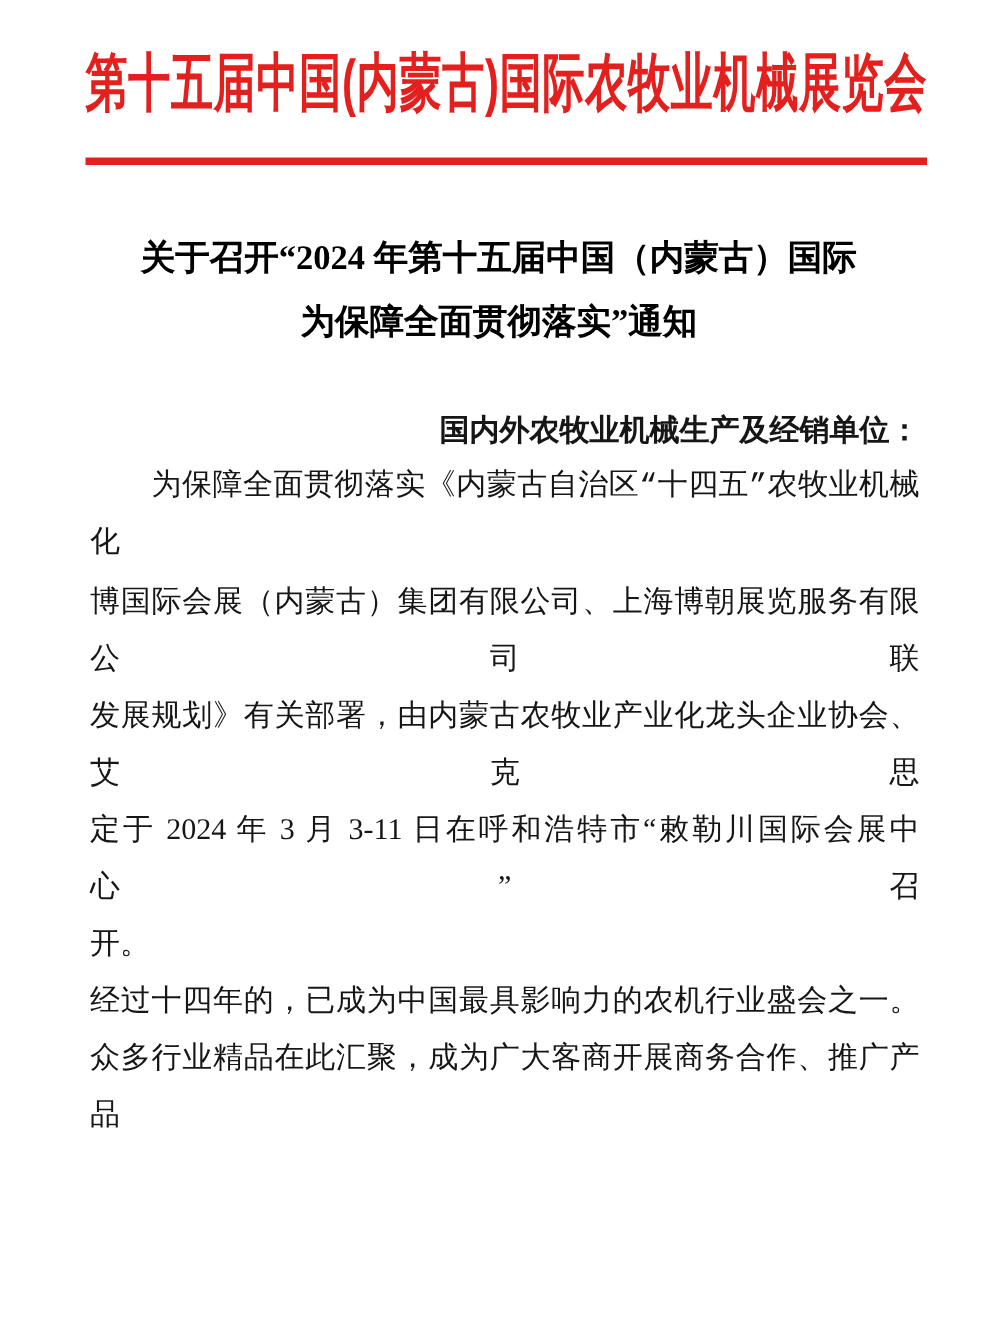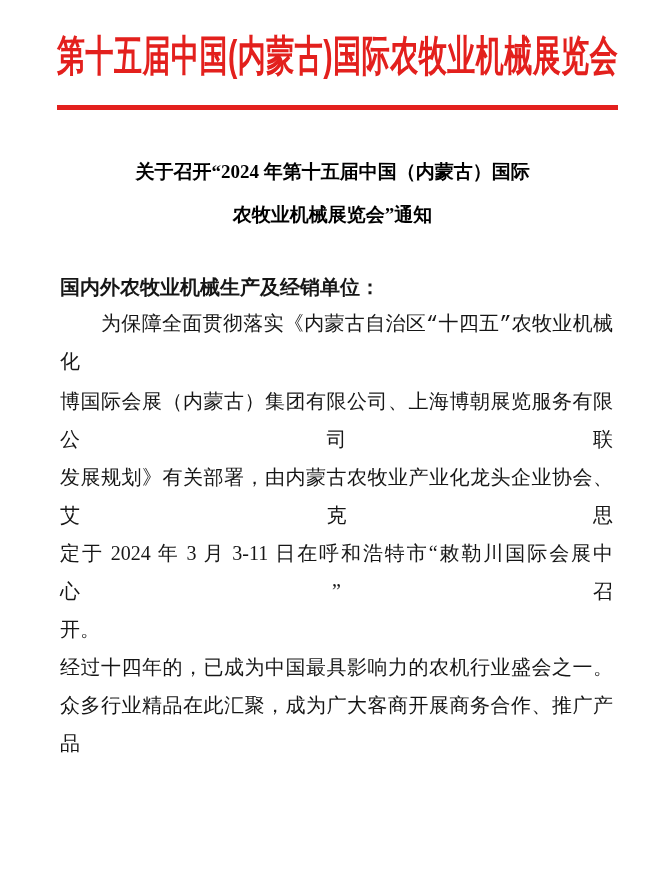--- a/index.html
+++ b/index.html
@@ -41,38 +41,38 @@
     height: 5px;
     background: var(--accent-red);
   }
   .notice-title {
     position: absolute;
     left: 0;
     right: 0;
     top: 150px;
     text-align: center;
     font-weight: bold;
-    font-size: 19px;
+    font-size: 23px;
     line-height: 43px;
     color: #000000;
   }
   .doc-body {
     position: absolute;
     left: 60px;
     top: 268px;
     width: 553px;
     font-size: 20px;
     line-height: 38px;
   }
   .salutation {
     font-family: "Liberation Sans", "DejaVu Sans", sans-serif;
     font-weight: bold;
     font-size: 20px;
     line-height: 38px;
-    text-align: left;
+    text-align: right;
   }
   .line {
     text-align: justify;
     text-align-last: justify;
     text-justify: inter-character;
   }
   .line.plain {
     text-align: left;
     text-align-last: left;
   }
@@ -85,21 +85,21 @@
 <body>
 
 <div class="page">
 
   <div class="banner-title">第十五届中国(内蒙古)国际农牧业机械展览会</div>
 
   <div class="banner-rule"></div>
 
   <div class="notice-title">
     <div>关于召开“2024 年第十五届中国（内蒙古）国际</div>
-    <div>农牧业机械展览会”通知</div>
+    <div>为保障全面贯彻落实”通知</div>
   </div>
 
   <div class="doc-body">
     <div class="salutation">国内外农牧业机械生产及经销单位：</div>
 
     <div class="line indent">为保障全面贯彻落实《内蒙古自治区“十四五”农牧业机械化</div>
     <div class="line">博国际会展（内蒙古）集团有限公司、上海博朝展览服务有限公司联</div>
     <div class="line">发展规划》有关部署，由内蒙古农牧业产业化龙头企业协会、艾克思</div>
     <div class="line">定于 2024 年 3 月 3-11 日在呼和浩特市“敕勒川国际会展中心”召</div>
     <div class="line plain">开。</div>

